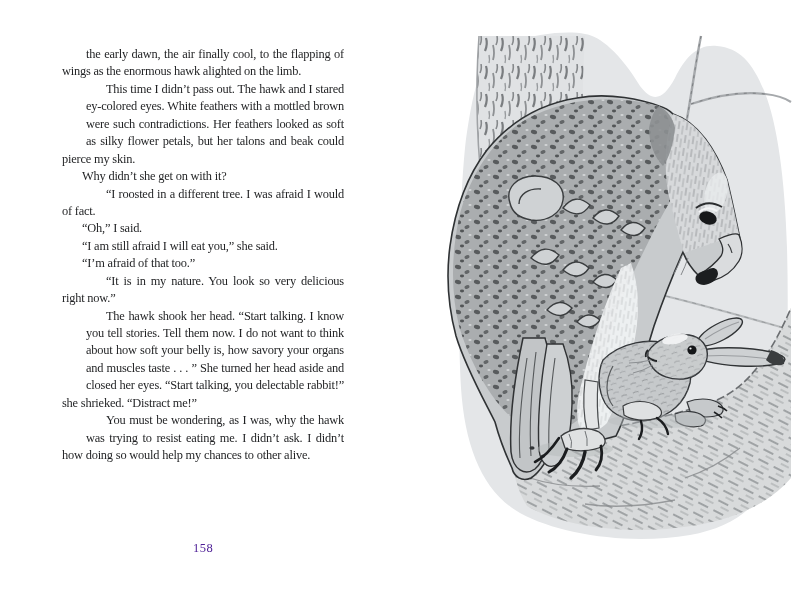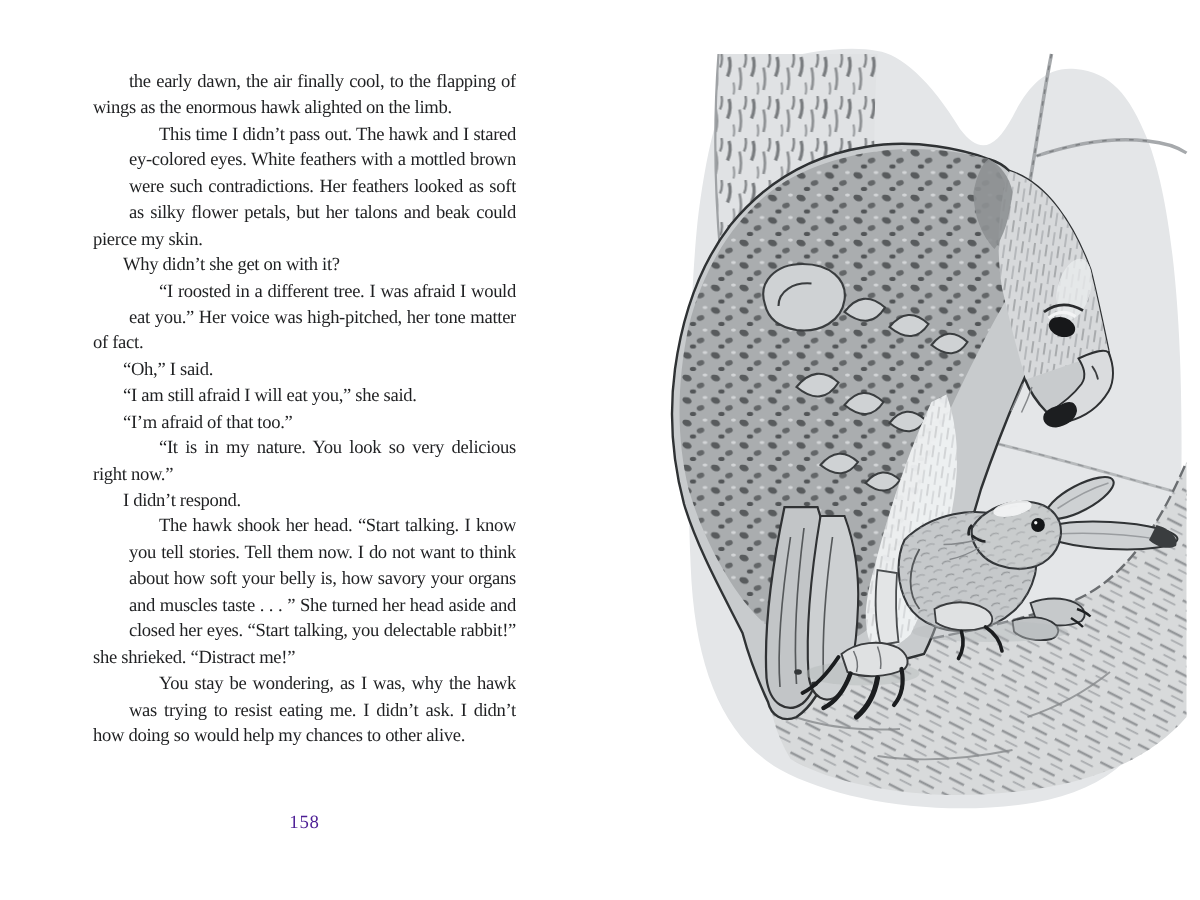--- a/index.html
+++ b/index.html
@@ -24,35 +24,33 @@
   <div id="text-col">
       <div class="line just">the early dawn, the air finally cool, to the flapping of</div>
       <div class="line">wings as the enormous hawk alighted on the limb.</div>
       <div class="line indent just">This time I didn’t pass out. The hawk and I stared</div>
       <div class="line just">ey-colored eyes. White feathers with a mottled brown</div>
       <div class="line just">were such contradictions. Her feathers looked as soft</div>
       <div class="line just">as silky flower petals, but her talons and beak could</div>
       <div class="line">pierce my skin.</div>
       <div class="line indent">Why didn’t she get on with it?</div>
       <div class="line indent just">“I roosted in a different tree. I was afraid I would</div>
-      <div class="line just">eat you.” Her voice was high-pitched, her tone matter</div>
       <div class="line">of fact.</div>
       <div class="line indent">“Oh,” I said.</div>
       <div class="line indent">“I am still afraid I will eat you,” she said.</div>
       <div class="line indent">“I’m afraid of that too.”</div>
       <div class="line indent just">“It is in my nature. You look so very delicious</div>
       <div class="line">right now.”</div>
-      <div class="line indent">I didn’t respond.</div>
       <div class="line indent just">The hawk shook her head. “Start talking. I know</div>
       <div class="line just">you tell stories. Tell them now. I do not want to think</div>
       <div class="line just">about how soft your belly is, how savory your organs</div>
       <div class="line just">and muscles taste . . . ” She turned her head aside and</div>
       <div class="line just">closed her eyes. “Start talking, you delectable rabbit!”</div>
       <div class="line">she shrieked. “Distract me!”</div>
-      <div class="line indent just">You stay be wondering, as I was, why the hawk</div>
+      <div class="line indent just">You must be wondering, as I was, why the hawk</div>
       <div class="line just">was trying to resist eating me. I didn’t ask. I didn’t see</div>
       <div class="line">how doing so would help my chances to other alive.</div>
     </div>
 
   <div id="pagenum">158</div>
 
   <div id="illo">
     <svg width="360" height="578" viewBox="0 0 360 578" xmlns="http://www.w3.org/2000/svg">
       <defs>
         <pattern id="bark" width="16" height="28" patternUnits="userSpaceOnUse">

